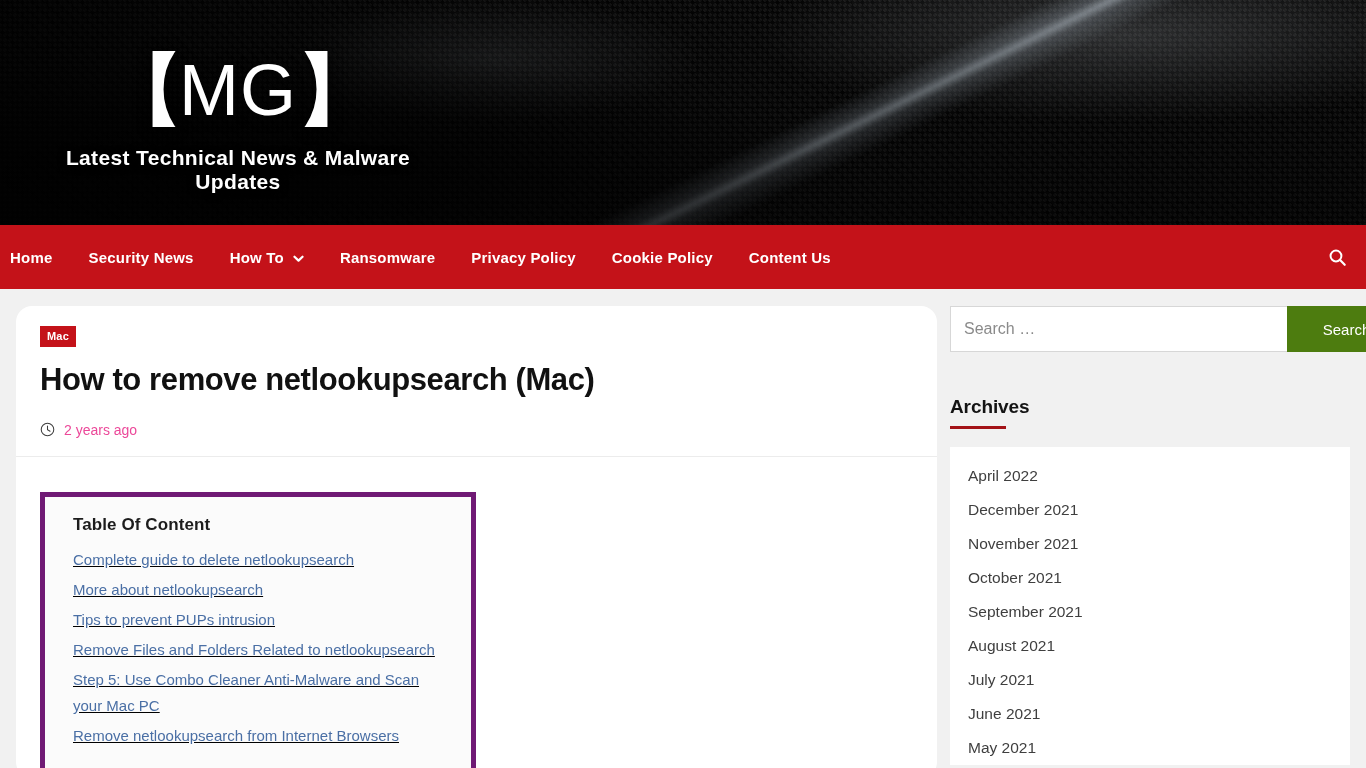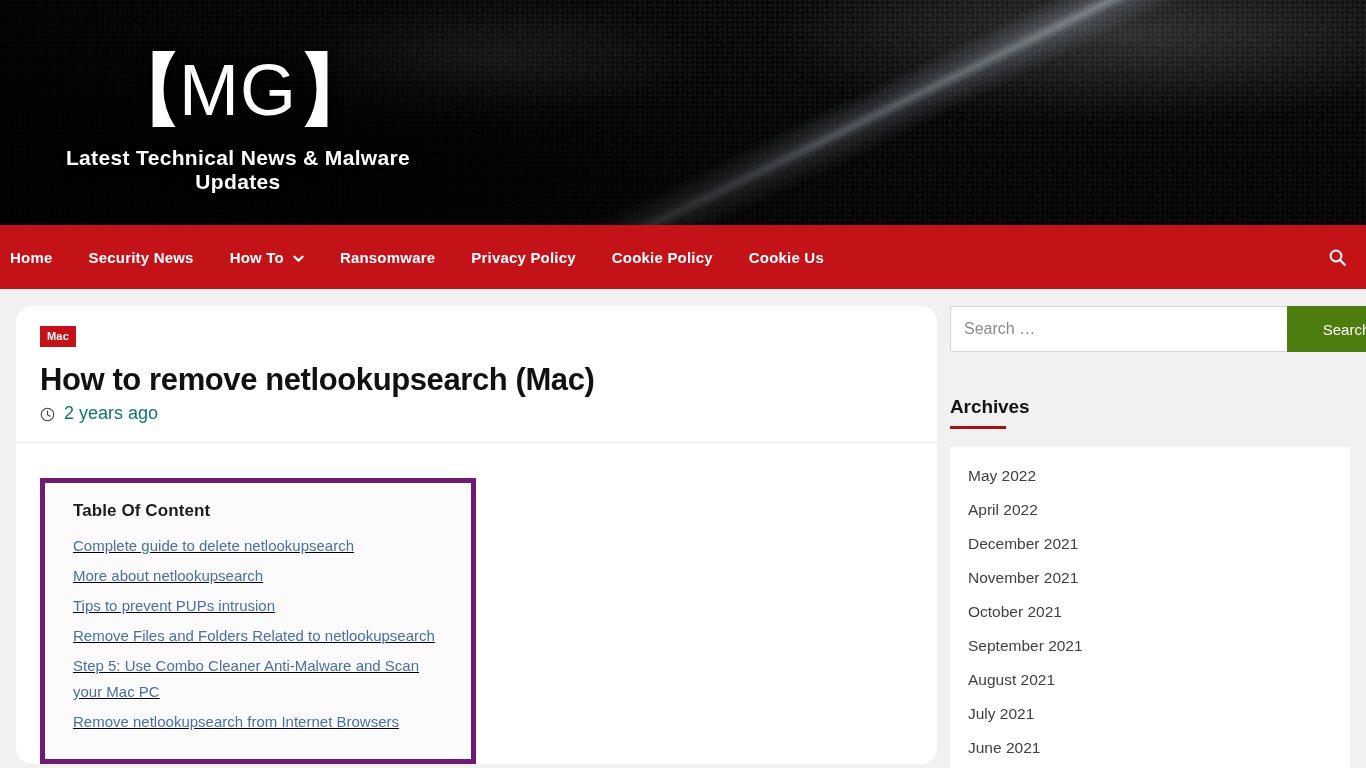--- a/index.html
+++ b/index.html
@@ -199,23 +199,23 @@
     line-height: 1.15;
     font-weight: 700;
     color: #111111;
     letter-spacing: -.4px;
     margin-top: 15px;
   }
   .article-meta {
     display: flex;
     align-items: center;
     gap: 9px;
-    margin-top: 5px;
-    color: #0f766e;
-    font-size: 18px;
+    margin-top: 24px;
+    color: #ec4899;
+    font-size: 14px;
   }
   .meta-clock { display: block; width: 15px; height: 15px; }
 
   
   .article-body { padding: 35px 24px 0 24px; }
   .toc-box {
     border: 5px solid #701a75;
     background: #fbfbfb;
     width: 436px;
     padding: 18px 20px 20px 28px;
@@ -332,21 +332,21 @@
     <li class="nav-item">
         <span>Ransomware</span>
       </li>
     <li class="nav-item">
         <span>Privacy Policy</span>
       </li>
     <li class="nav-item">
         <span>Cookie Policy</span>
       </li>
     <li class="nav-item">
-        <span>Cookie Us</span>
+        <span>Content Us</span>
       </li>
   </ul>
   <div class="nav-search-btn">
     <svg width="19" height="19" viewBox="0 0 20 20">
         <circle cx="8.4" cy="8.4" r="5.7" fill="none" stroke="#ffffff" stroke-width="2.1"></circle>
         <line x1="12.7" y1="12.7" x2="17.6" y2="17.6" stroke="#ffffff" stroke-width="2.3" stroke-linecap="round"></line>
       </svg>
   </div>
 </nav>
 
@@ -391,21 +391,20 @@
 
     <form class="search-widget">
       <input class="search-input" type="text" placeholder="Search …" style="">
       <button class="search-submit" type="button">Search</button>
     </form>
 
     <h2 class="widget-title">Archives</h2>
 
     <div class="archive-card">
       <ul class="archive-list">
-        <li class="archive-item">May 2022</li>
         <li class="archive-item">April 2022</li>
         <li class="archive-item">December 2021</li>
         <li class="archive-item">November 2021</li>
         <li class="archive-item">October 2021</li>
         <li class="archive-item">September 2021</li>
         <li class="archive-item">August 2021</li>
         <li class="archive-item">July 2021</li>
         <li class="archive-item">June 2021</li>
         <li class="archive-item">May 2021</li>
       </ul>

